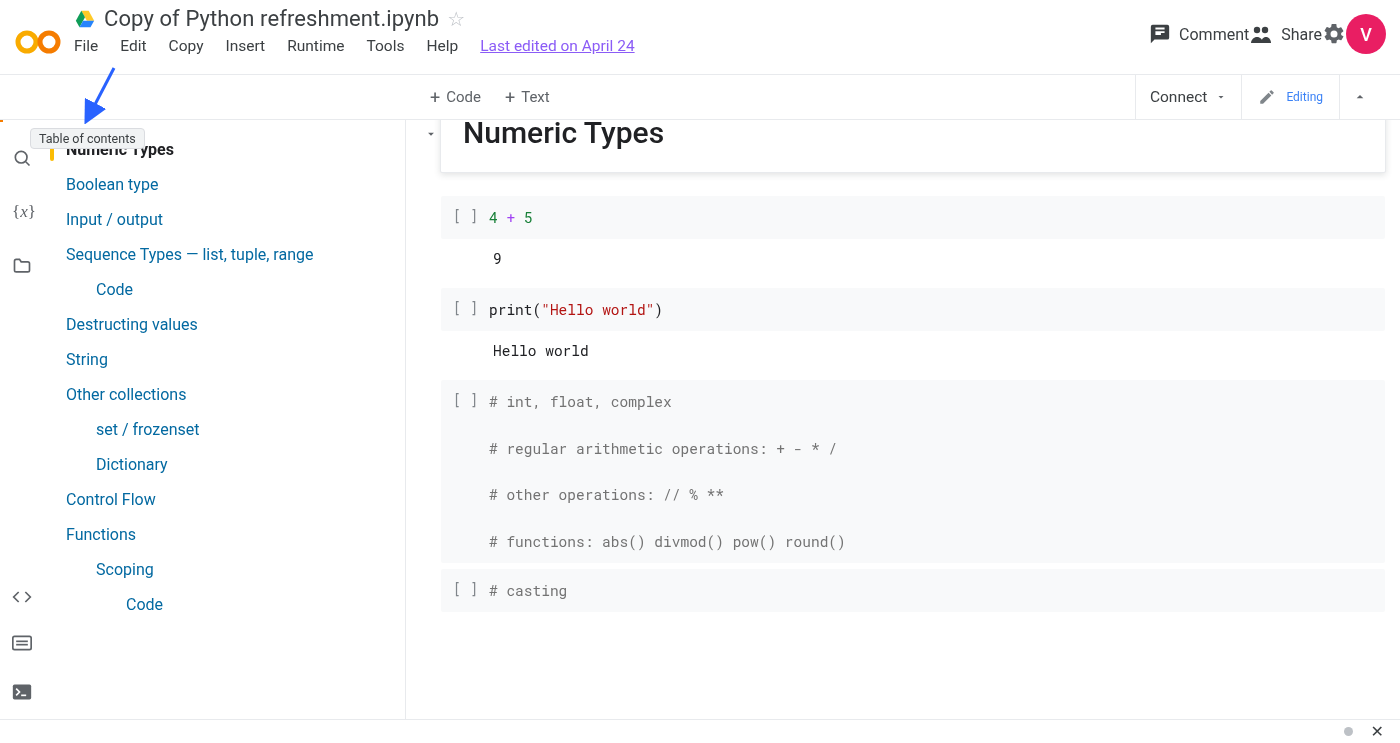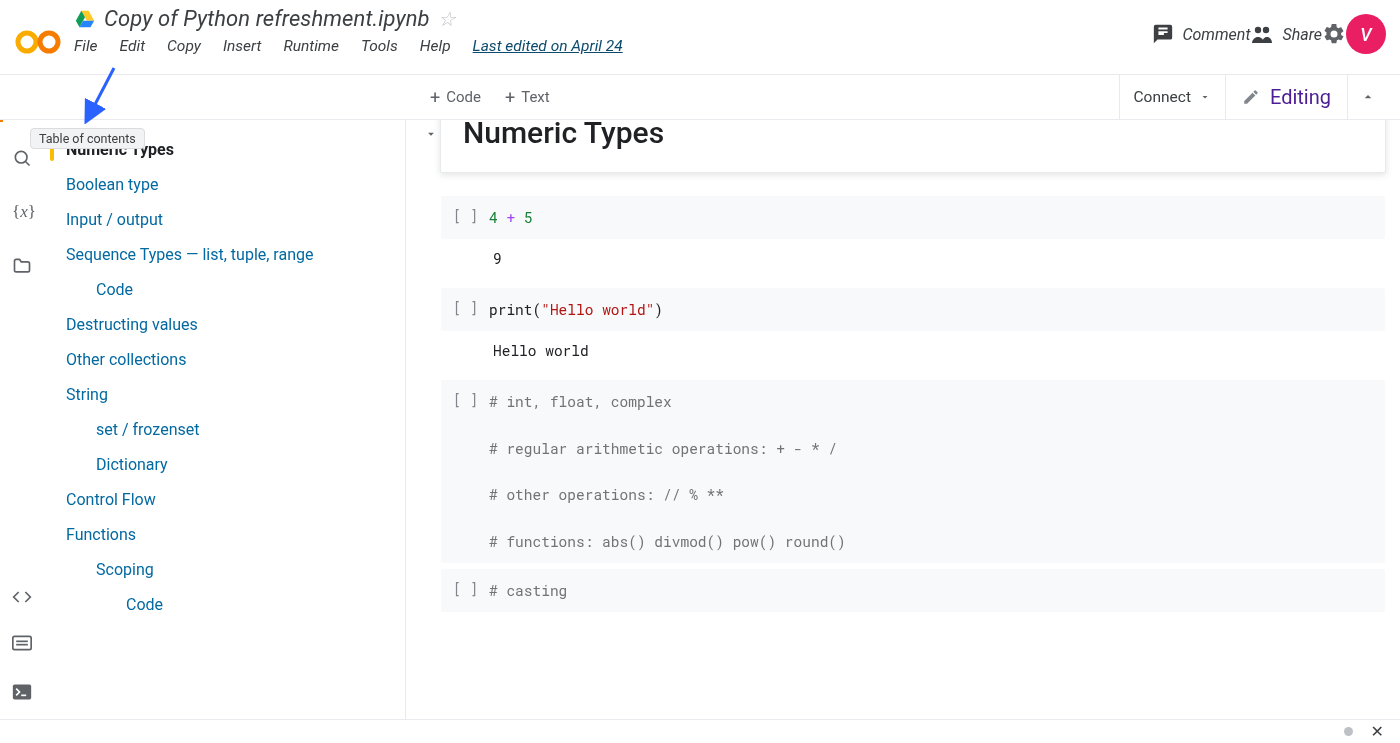--- a/index.html
+++ b/index.html
@@ -10,21 +10,20 @@
     background: #fff;
     height: 100%;
     overflow: hidden;
   }
   
   .top-header {
     display: flex;
     align-items: flex-start;
     padding: 6px 14px 0 14px;
     height: 74px;
-    font-style: italic;
   }
   .logo-block {
     display:flex;
     align-items:center;
     height:100%;
     padding-top:4px;
     margin-right:12px;
     position:relative;
   }
   .title-area { flex:1; display:flex; flex-direction:column; }
@@ -39,21 +38,21 @@
   .star-ico { color:#bdc1c6; font-size:20px; }
   .menu-row {
     display:flex;
     align-items:center;
     gap:22px;
     margin-top:6px;
     font-size:15.5px;
     color:#3c4043;
   }
   .menu-row .menu-item { cursor:pointer; }
-  .last-edit { color:#0c4a6e; text-decoration:underline; }
+  .last-edit { color:#8b5cf6; text-decoration:underline; }
   .header-actions {
     display:flex; align-items:center; 
     padding-top:8px;
   }
   .header-actions .act {
     display:flex; align-items:center; gap:8px;
     font-size:16px; color:#3c4043; cursor:pointer;
   }
   .header-actions .act svg { fill:#3c4043; }
   .avatar {
@@ -71,31 +70,31 @@
     height:46px;
     padding-left:430px;
     position:relative;
   }
   .tool-add {
     display:flex; align-items:center; gap:6px;
     font-size:15px; color:#5f6368; cursor:pointer;
     margin-right:24px;
   }
   .tool-right {
-    position:absolute; right:12px; top:0; bottom:0;
+    position:absolute; right:20px; top:0; bottom:0;
     display:flex; align-items:center; gap:0;
   }
   .connect-group {
     display:flex; align-items:center; gap:8px;
     font-size:15.5px; color:#3c4043; padding:0 14px;
     height:100%; border-left:1px solid #e8eaed;
   }
   .edit-group {
     display:flex; align-items:center; gap:10px;
-    font-size:20px; color:#4c1d95; padding:0 16px;
+    font-size:12px; color:#3b82f6; padding:0 16px;
     height:100%; border-left:1px solid #e8eaed;
   }
   .collapse-group {
     display:flex; align-items:center; justify-content:center;
     padding:0 12px; height:100%; border-left:1px solid #e8eaed;
     color:#5f6368; cursor:pointer;
   }
   
   .body-area {
     position:absolute;
@@ -411,22 +410,22 @@
       </div>
     </div>
     <div class="tooltip-bubble">Table of contents</div>
     <div class="toc-list" id="toc-list">
         <div class="toc-item lvl-0 active">Numeric Types</div>
         <div class="toc-item lvl-0">Boolean type</div>
         <div class="toc-item lvl-0">Input / output</div>
         <div class="toc-item lvl-0">Sequence Types — list, tuple, range</div>
         <div class="toc-item lvl-1">Code</div>
         <div class="toc-item lvl-0">Destructing values</div>
+        <div class="toc-item lvl-0">String</div>
         <div class="toc-item lvl-0">Other collections</div>
-        <div class="toc-item lvl-0">String</div>
         <div class="toc-item lvl-1">set / frozenset</div>
         <div class="toc-item lvl-1">Dictionary</div>
         <div class="toc-item lvl-0">Control Flow</div>
         <div class="toc-item lvl-0">Functions</div>
         <div class="toc-item lvl-1">Scoping</div>
         <div class="toc-item lvl-2">Code</div>
       </div>
   </div>
 
   <div class="main-area">

